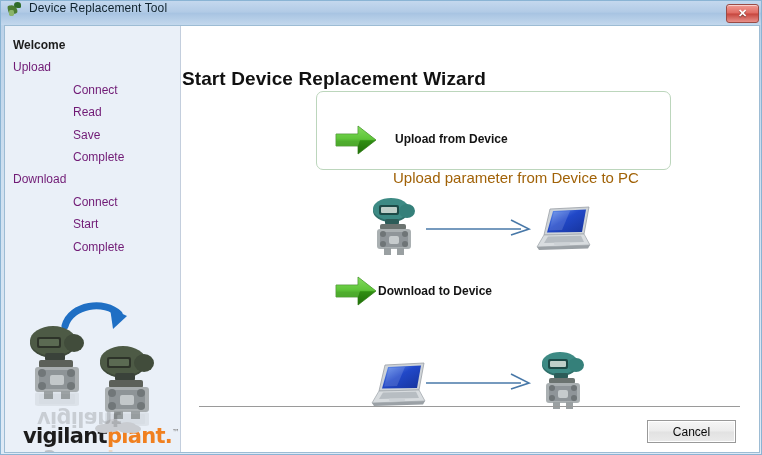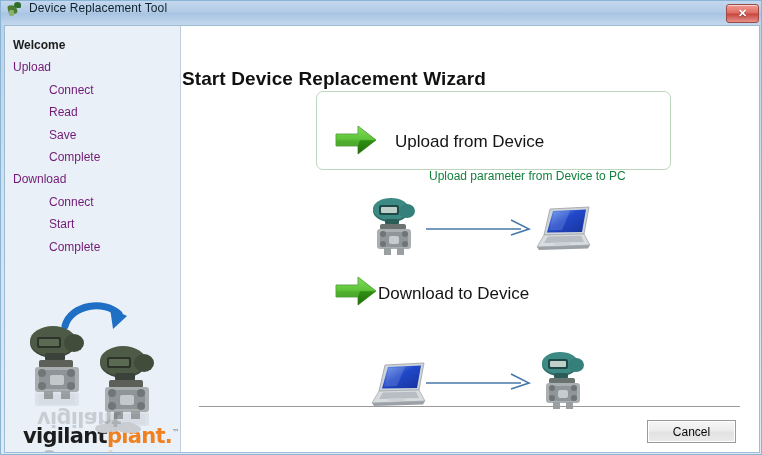--- a/index.html
+++ b/index.html
@@ -114,21 +114,21 @@
     width: 176px;
   }
   .nav-item {
     font-size: 12px;
     line-height: 22.4px;
     height: 22.4px;
     color: #701a75;
     white-space: nowrap;
   }
   .nav-item.lvl0 { padding-left: 8px; }
-  .nav-item.lvl1 { padding-left: 44px; }
+  .nav-item.lvl1 { padding-left: 68px; }
   .nav-item.active { color: #1d1d1d; font-weight: bold; }
 
   
   .side-illus {
     position: absolute;
     left: 0; top: 272px;
     width: 176px; height: 120px;
   }
   .curve-arrow { position: absolute; left: 56px; top: 0px; }
 
@@ -218,34 +218,33 @@
 
   .arrow-green {
     position: absolute;
     width: 44px; height: 32px;
   }
   .arrow-up   { left: 152px; top: 98px; }
   .arrow-down { left: 152px; top: 249px; }
 
   .opt-head {
     position: absolute;
-    font-size: 17px;
-    font-weight: normal;
+    font-size: 12px;
+    font-weight: bold;
     color: #141414;
     white-space: nowrap;
   }
   .head-up   { left: 213px; top: 106px; }
   .head-down { left: 196px; top: 258px; }
 
   .opt-sub {
     position: absolute;
-    font-size: 12px;
-    color: #15803d;
+    font-size: 15px;
+    color: #a16207;
     white-space: nowrap;
-    margin-left: 36px;
   }
   .sub-up   { left: 211px; top: 143px; }
   .sub-down { left: 211px; top: 294px; }
 
   .flowrow { position: absolute; height: 60px; }
   .flow-up   { left: 0; top: 172px; width: 577px; }
   .flow-down { left: 0; top: 326px; width: 577px; }
 
   .flow-dev    { position: absolute; width: 54px; height: 62px; }
   .flow-laptop { position: absolute; width: 60px; height: 46px; }

